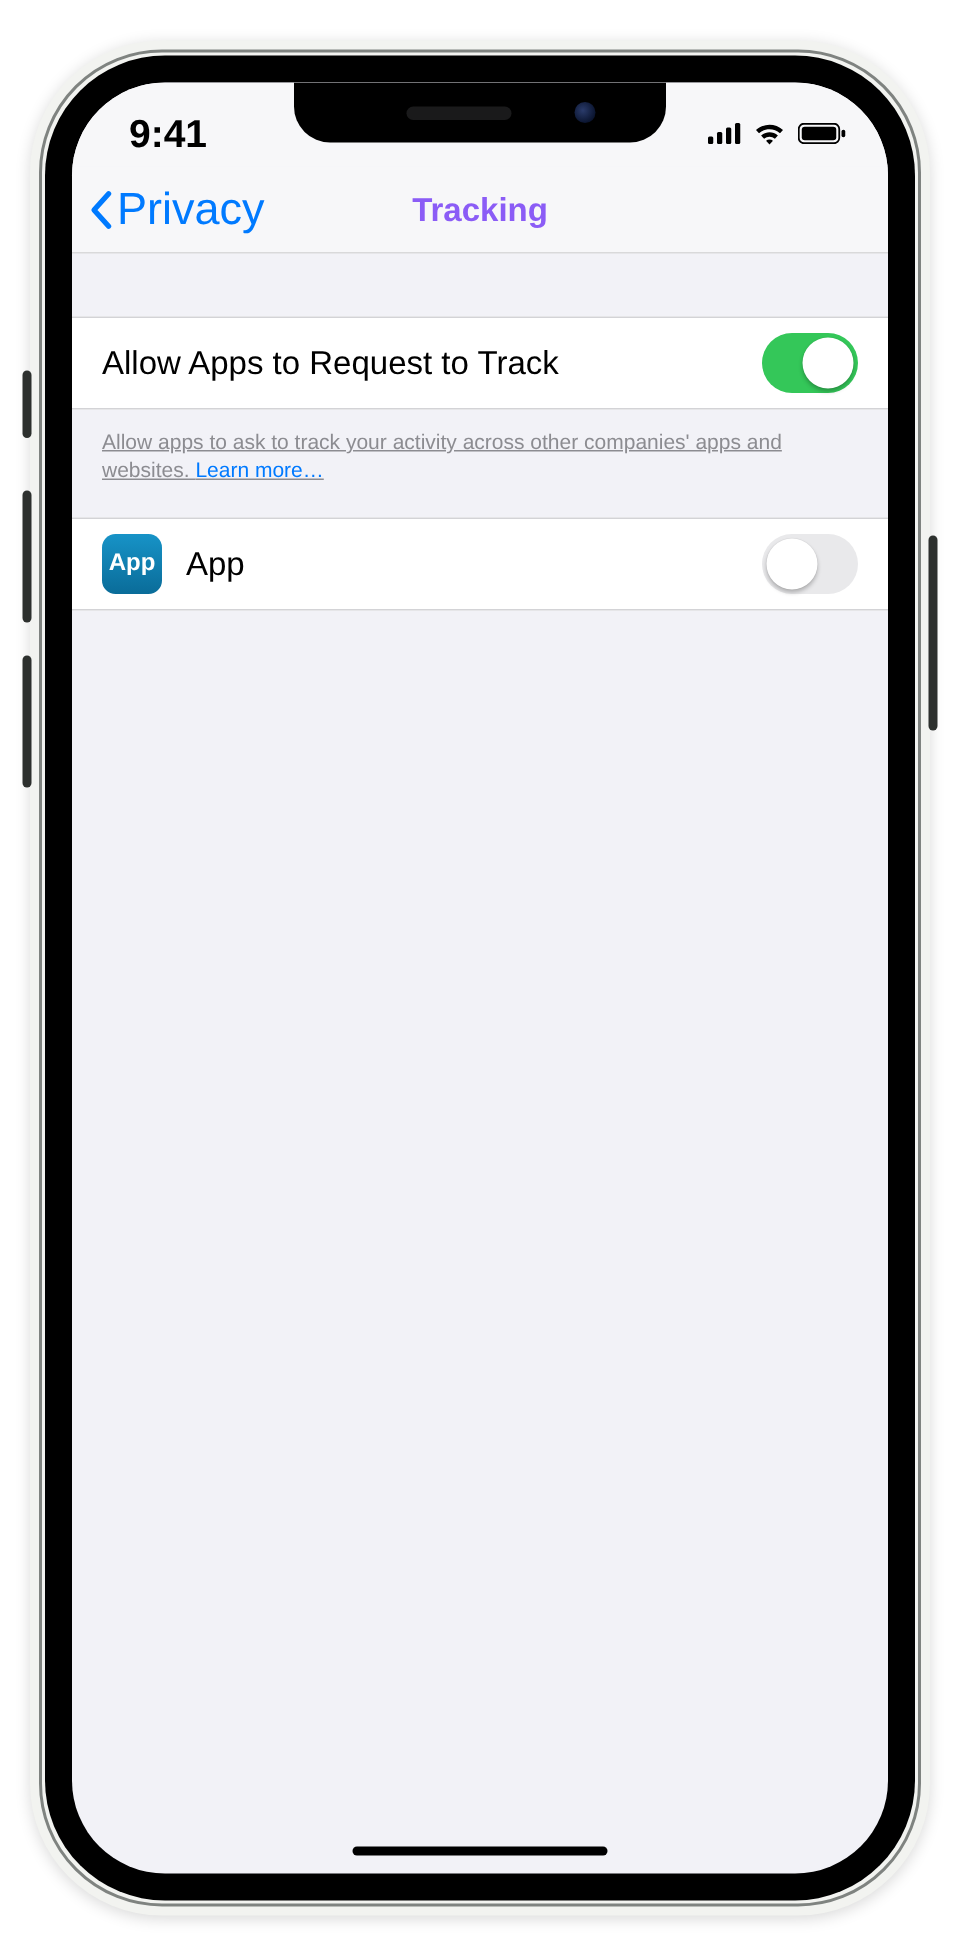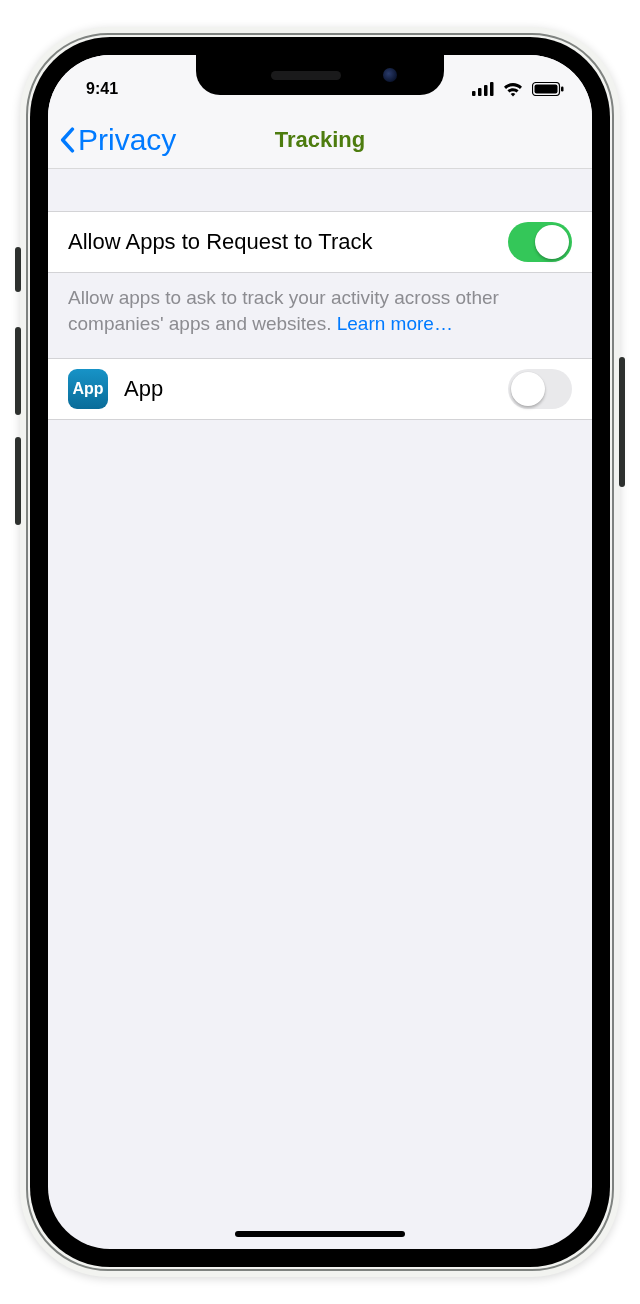--- a/index.html
+++ b/index.html
@@ -87,21 +87,21 @@
     }
     
     .status-bar {
       position: relative;
       height: 56px;
       display: flex;
       align-items: center;
       justify-content: space-between;
       padding: 6px 28px 0 34px;
       font-weight: 600;
-      font-size: 16px;
+      font-size: 26px;
       color: #000;
       background: #f7f7f9;
     }
     .status-left { padding-left: 4px; padding-top: 6px; }
     .status-right { display: flex; align-items: center; gap: 8px; padding-top: 6px; }
     .icon-cell, .icon-wifi, .icon-batt { display: inline-flex; }
     
     .nav-bar {
       height: 58px;
       display: flex;
@@ -118,21 +118,21 @@
       font-size: 30px;
       gap: 2px;
     }
     .nav-back svg { margin-top: 1px; }
     .nav-title {
       position: absolute;
       left: 50%;
       transform: translateX(-50%);
       font-size: 22px;
       font-weight: 600;
-      color: #4d7c0f;
+      color: #8b5cf6;
     }
     
     .content { background: #f2f2f7; }
     .spacer-top { height: 42px; }
     .row {
       background: #fff;
       border-top: 0.7px solid #d3d3d6;
       border-bottom: 0.7px solid #d3d3d6;
       padding: 10px 20px;
       display: flex;
@@ -148,23 +148,24 @@
       background: linear-gradient(180deg, #1793c7 0%, #0a6c99 100%);
       display: flex;
       align-items: center;
       justify-content: center;
       color: #fff;
       font-size: 16px;
       font-weight: 600;
     }
     .footer-text {
       padding: 12px 20px 22px 20px;
-      font-size: 19px;
+      font-size: 14px;
       color: #8c8c91;
       line-height: 1.35;
+      text-decoration: underline;
     }
     .learn-link { color: #007aff; }
     
     .switch {
       width: 64px; height: 40px;
       border-radius: 20px;
       position: relative;
       flex-shrink: 0;
     }
     .switch .knob {

